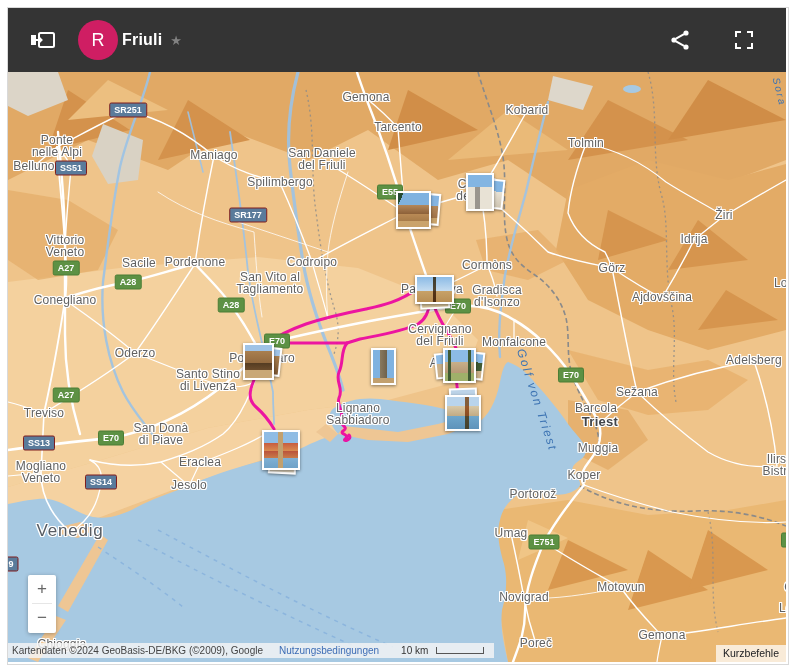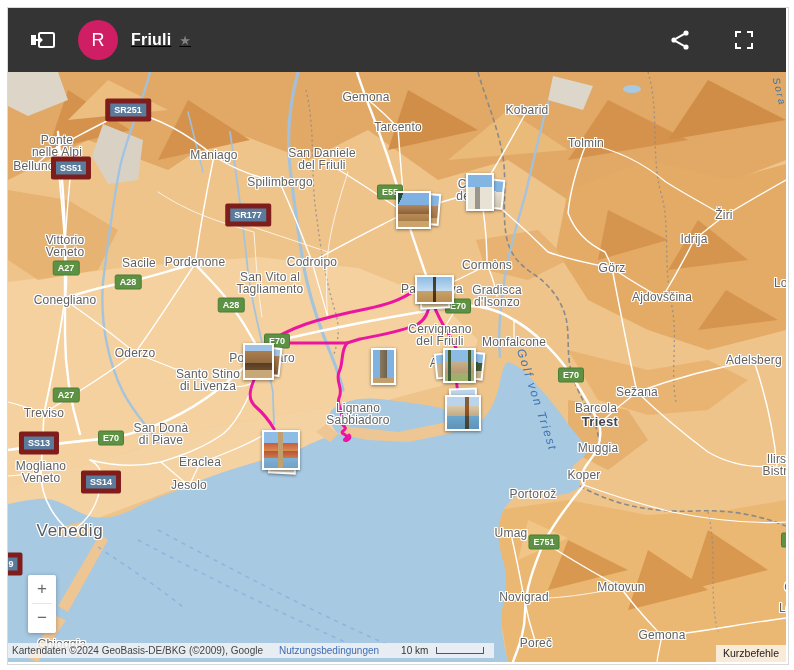--- a/index.html
+++ b/index.html
@@ -3,38 +3,38 @@
 <meta charset="utf-8">
 <style>
   html,body{margin:0;padding:0;background:#fff;font-family:"Liberation Sans",sans-serif;}
   .page{position:relative;width:794px;height:670px;background:#fff;overflow:hidden;}
   .embed{position:absolute;left:7px;top:7px;width:780px;height:656px;border:1px solid #d9d9d9;background:#fff;}
   
   .hdr{position:absolute;left:0;top:0;width:778px;height:64px;background:#343434;display:flex;align-items:center;}
   .panel-btn{margin-left:22px;width:26px;height:22px;cursor:pointer;flex:0 0 auto;}
   .avatar{margin-left:22px;width:40px;height:40px;border-radius:50%;display:flex;align-items:center;justify-content:center;
           color:#fff;font-size:18px;font-weight:400;flex:0 0 auto;}
-  .tblock{margin-left:13px;flex:1 1 auto;min-width:0;text-decoration:underline;}
+  .tblock{margin-left:4px;flex:1 1 auto;min-width:0;}
   .trow{display:flex;align-items:center;}
   .title{color:#fff;font-size:16px;font-weight:700;letter-spacing:.2px;}
   .star{color:#828282;font-size:13px;margin-left:8px;}
   .subtitle{color:#b5b5b5;font-size:12px;margin-top:2px;}
   .hicon{width:24px;height:24px;margin-right:30px;cursor:pointer;flex:0 0 auto;}
   
   .map{position:absolute;left:0;top:64px;width:778px;height:590px;background:#efc48a;overflow:hidden;cursor:grab;}
   .map svg.base{position:absolute;left:0;top:0;}
   .mlabel{position:absolute;transform:translate(-50%,-50%);color:#616161;font-size:12px;line-height:12px;
     text-align:center;white-space:pre-line;z-index:3;letter-spacing:.2px;
     text-shadow:1px 0 0 #fff,-1px 0 0 #fff,0 1px 0 #fff,0 -1px 0 #fff,1px 1px 0 #fff,-1px -1px 0 #fff,1px -1px 0 #fff,-1px 1px 0 #fff;}
   .mlabel.lg{font-size:17px;color:#575c63;letter-spacing:.8px;}
   .mlabel.mdark{font-size:13px;color:#42454a;font-weight:700;letter-spacing:.3px;}
   .mlabel.water{color:#3d74b3;font-style:italic;font-size:12px;letter-spacing:2px;text-shadow:none;white-space:nowrap;}
   .badge{position:absolute;transform:translate(-50%,-50%);z-index:3;font-size:9px;font-weight:700;color:#fff;
     padding:1px 4px;border-radius:2px;white-space:nowrap;line-height:11px;}
-  .badge.blue{background:#5a7b9b;border:5px solid #7f1d1d;}
+  .badge.blue{background:#5a7b9b;border:1px solid #7f1d1d;}
   .badge.green{background:#5d9144;border:1px solid #4b7d35;}
   .photo{position:absolute;background:#fff;padding:2px;box-shadow:0 1px 3px rgba(0,0,0,.45);z-index:5;cursor:pointer;}
   .photo .im{width:100%;height:100%;}
   
   .zoomctl{position:absolute;left:20px;top:503px;width:28px;height:58px;background:#fff;border-radius:2px;
     box-shadow:0 1px 4px rgba(0,0,0,.3);z-index:10;}
   .zoomctl .zb{width:28px;height:28px;display:flex;align-items:center;justify-content:center;color:#666;
     font-size:17px;cursor:pointer;user-select:none;}
   .zoomctl .zdiv{height:1px;background:#e6e6e6;margin:0 4px;}
   .attrib{position:absolute;left:0;top:571px;height:15px;background:rgba(245,245,245,.82);z-index:11;

